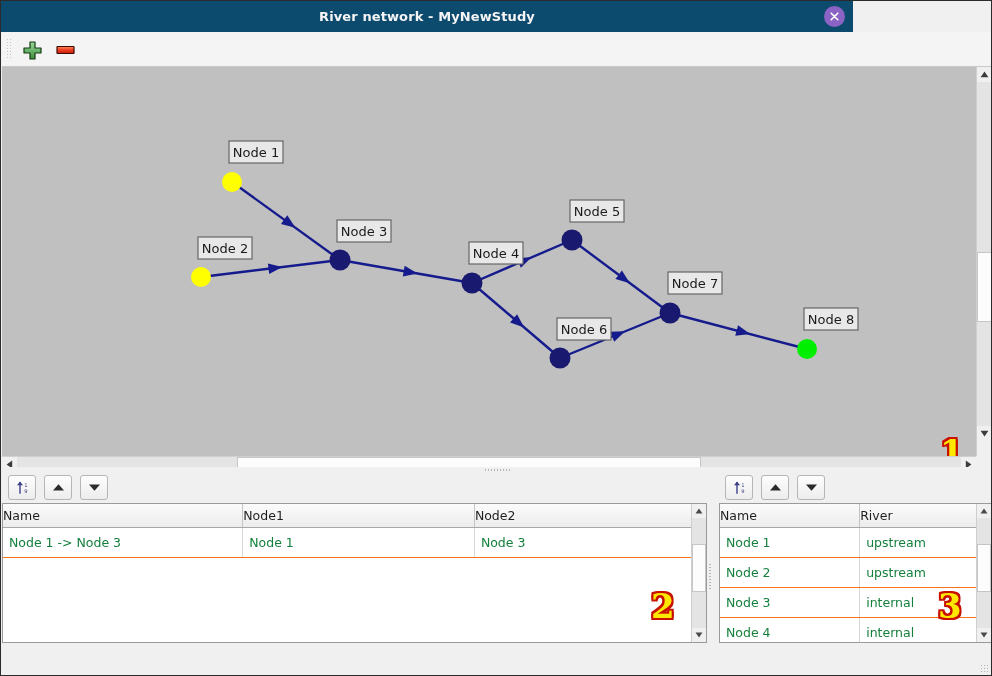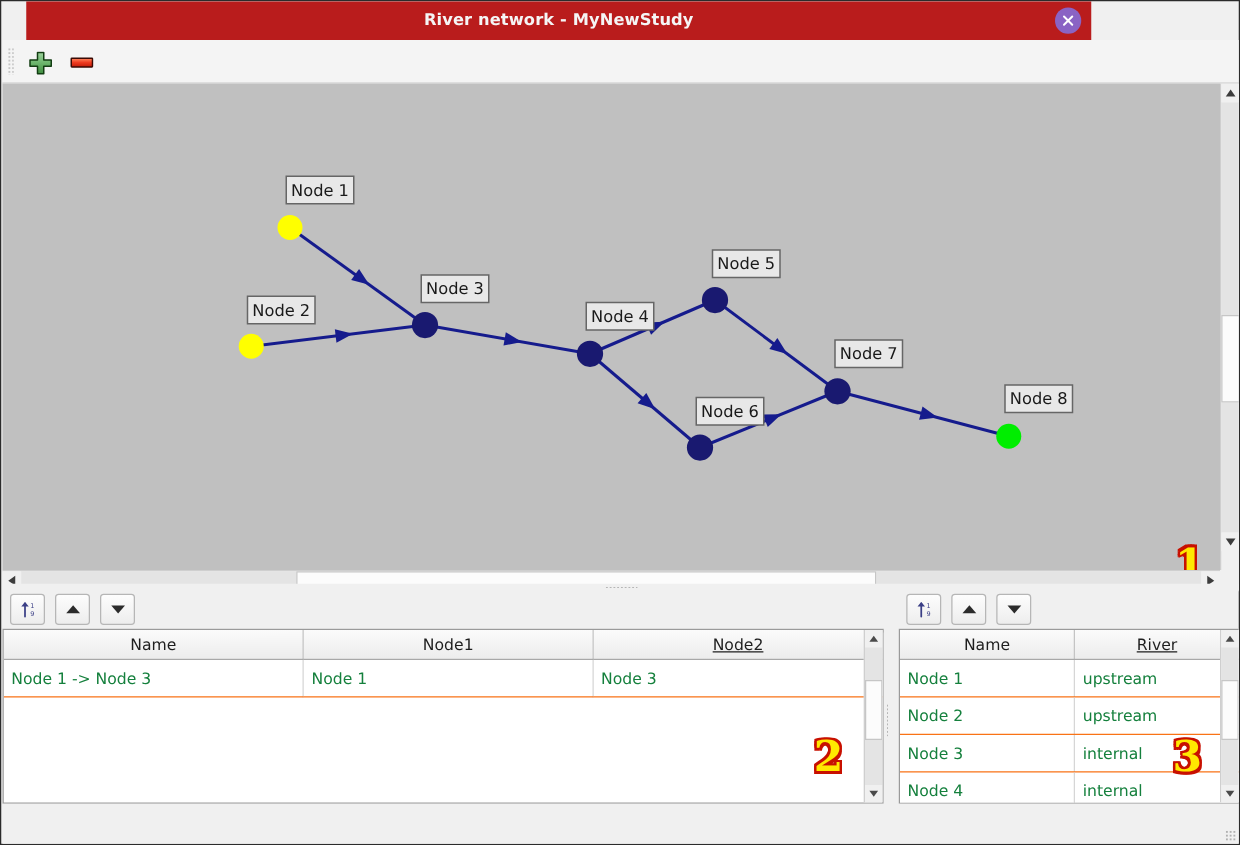--- a/index.html
+++ b/index.html
@@ -21,27 +21,26 @@
     background: #f0f0f0;
     border: 1px solid #2b2b2b;
     box-sizing: border-box;
   }
 
   
   .titlebar {
     position: absolute;
     left: 0; top: 0;
     width: 852px; height: 31px;
-    background: #b91c1c;
+    background: #0c4a6e;
     color: #ffffff;
     display: flex;
     align-items: center;
     justify-content: center;
     box-sizing: border-box;
-    margin-left: 20px;
   }
   .titlebar-text {
     font-size: 13px;
     font-weight: bold;
     letter-spacing: .1px;
     color: #f5f5f5;
     pointer-events: none;
   }
   .close-btn {
     position: absolute;
@@ -234,25 +233,25 @@
     font-size: 12.5px;
   }
   .tbl th {
     height: 23px;
     background: linear-gradient(#fbfbfb, #ececec);
     border-right: 1px solid #c4c4c4;
     border-bottom: 1px solid #a8a8a8;
     font-weight: normal;
     font-size: 12.5px;
     color: #1e1e1e;
-    text-align: center;
+    text-align: left;
     padding: 0;
     user-select: none;
   }
-  .tbl th:last-child { border-right: none; text-decoration: underline; }
+  .tbl th:last-child { border-right: none; }
   .tbl td {
     height: 29px;
     border-right: 1px solid #d6d6d6;
     border-bottom: 1px solid #f97316;
     padding: 0 6px;
     color: #15803d;
     background: #ffffff;
     white-space: nowrap;
     overflow: hidden;
     text-overflow: ellipsis;

